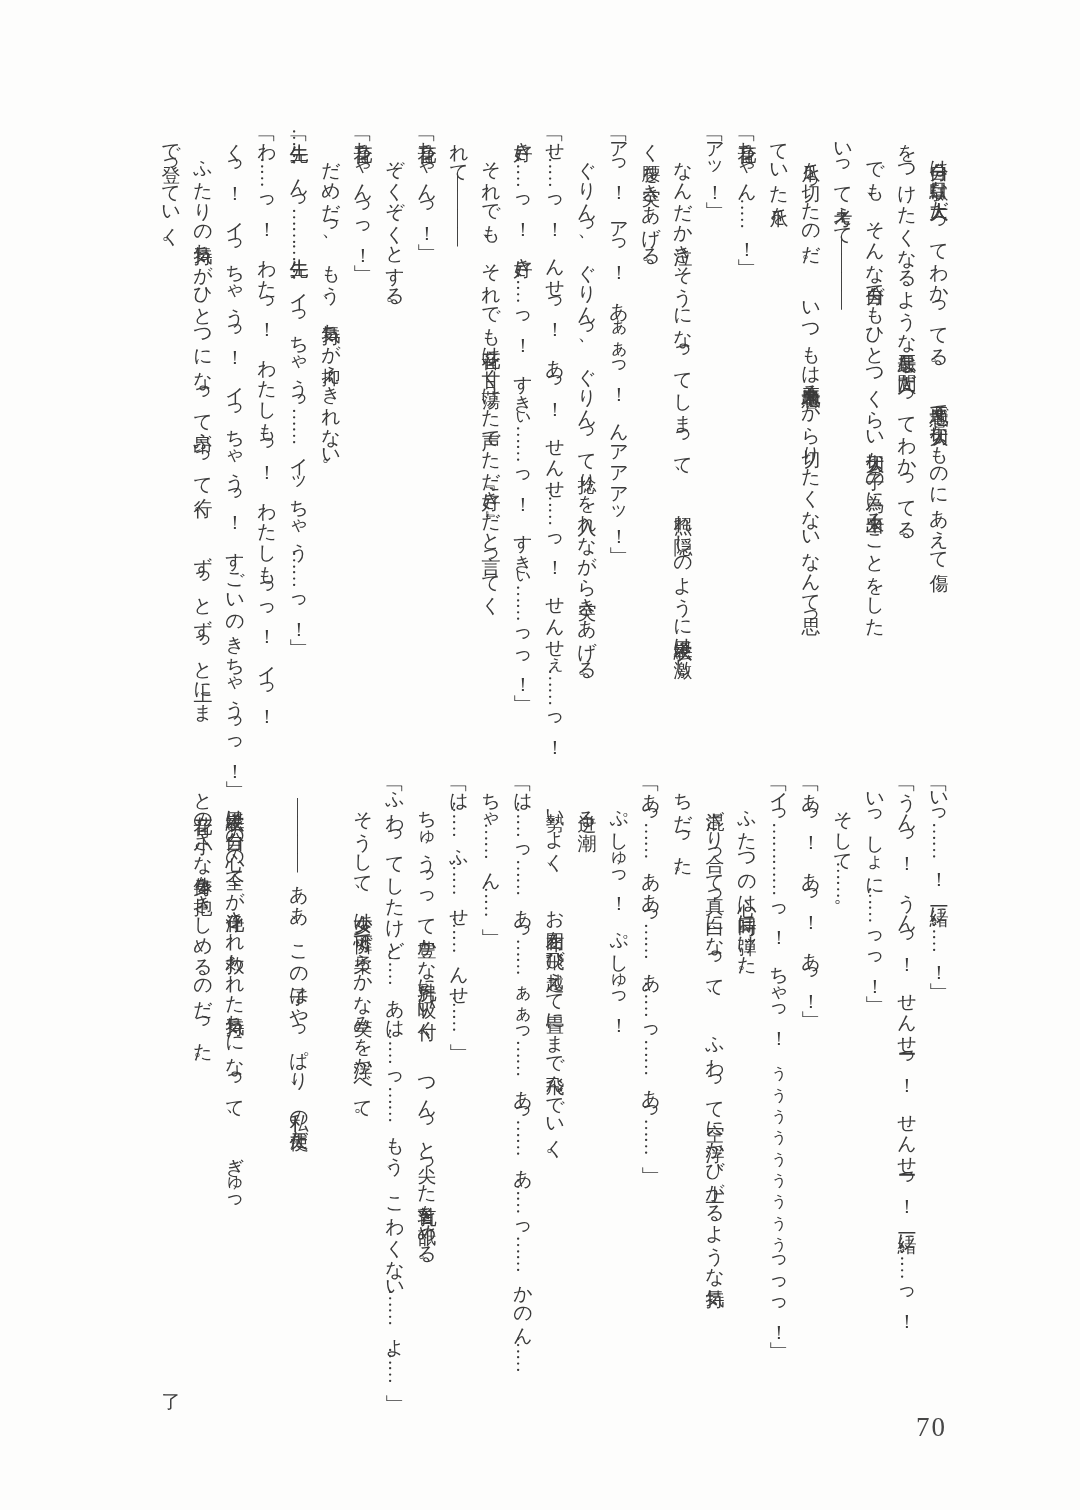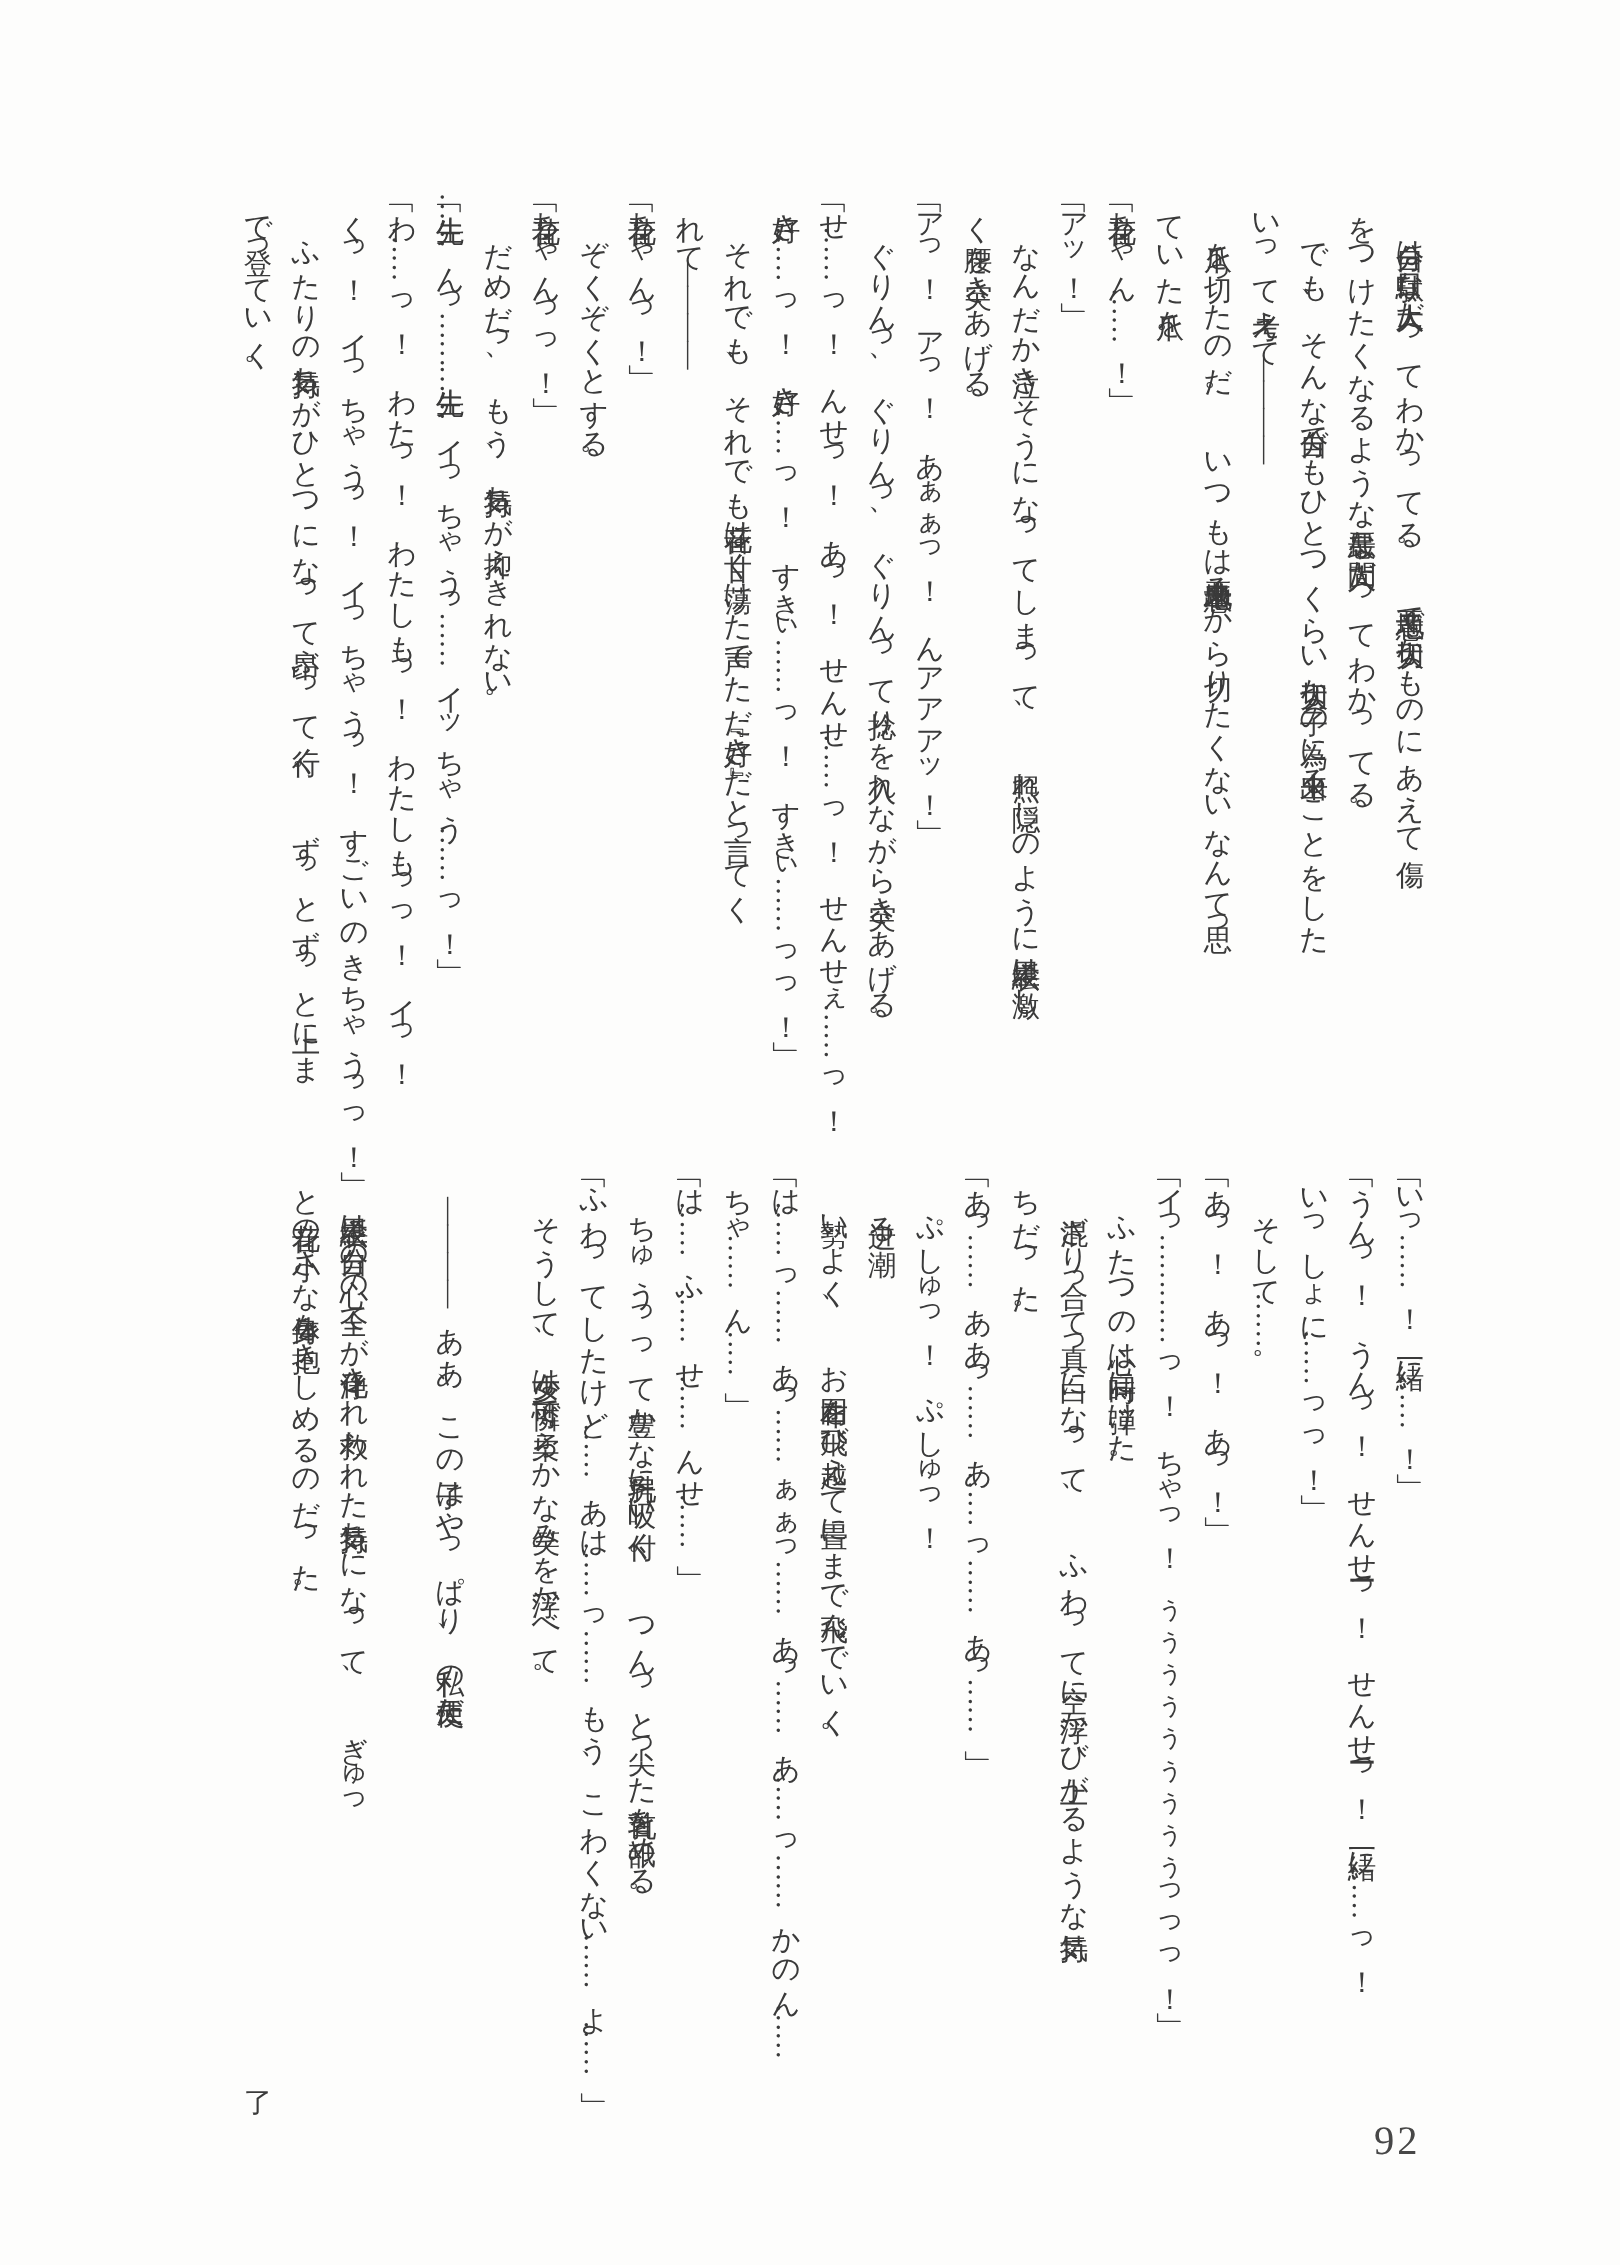--- a/index.html
+++ b/index.html
@@ -92,14 +92,14 @@
       <div class="vline indent">ちゅうっって豊かな乳房に吸い付く。　つんっと尖った乳首を舐める。</div>
       <div class="vline">「ふわってしたけど……あは……っ……もう、こわくない……よ……」</div>
       <div class="vline indent">そうして、少女は可憐で柔らかな笑みを浮かべて。</div>
       <div class="vline"></div>
       <div class="vline indent">――――ああ、この子はやっぱり、私の天使だ。</div>
       <div class="vline"></div>
       <div class="vline indent">絵里衣は自分の心の全てが浄化され救われた気持ちになって、　ぎゅっ</div>
       <div class="vline">と花音の小さな身体を抱きしめるのだった。</div>
       <div class="vline align-end">了</div>
     </div>
-  <div class="page-number">92</div>
+  <div class="page-number">70</div>
 </div>
 
 </body></html>

